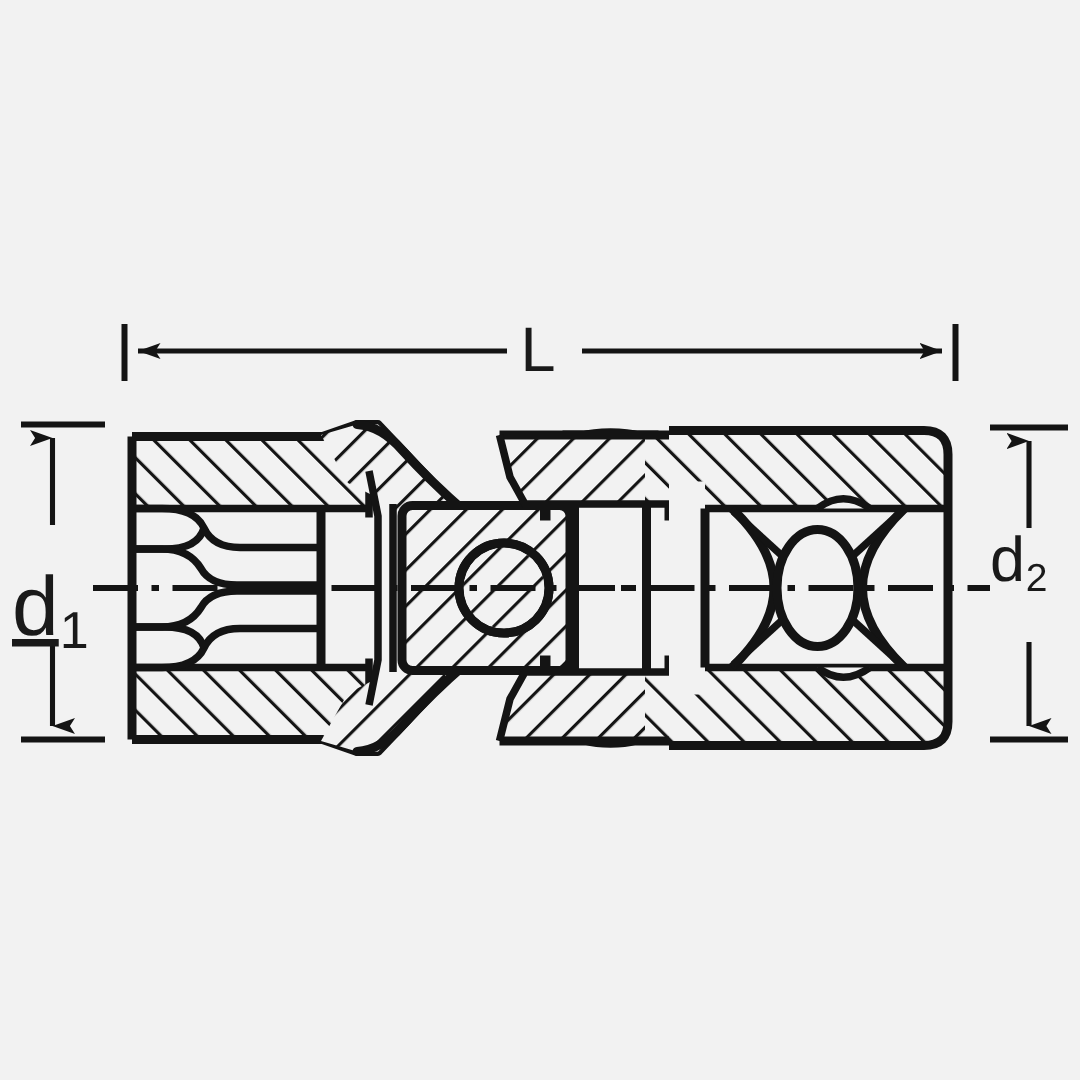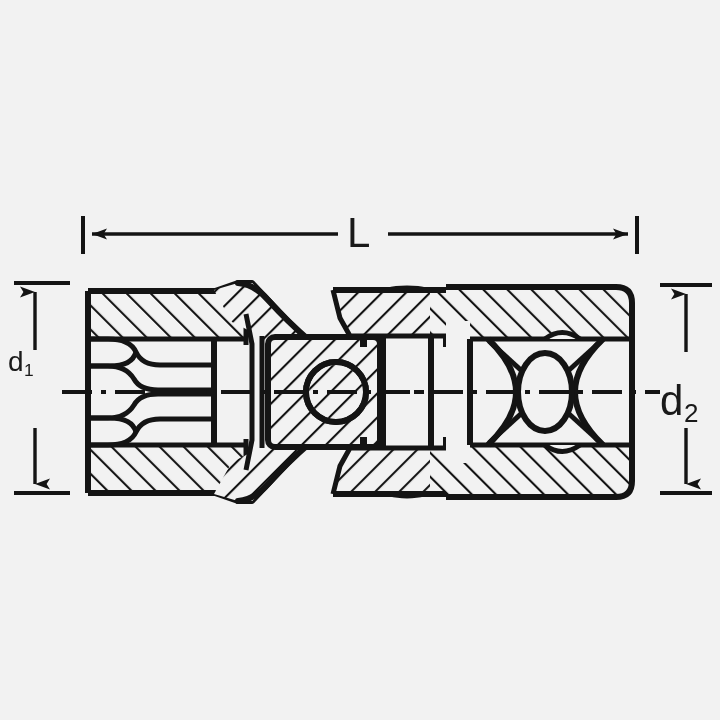--- a/index.html
+++ b/index.html
@@ -40,26 +40,27 @@
     top: 0.26em;
     left: 0.02em;
   }
   #label-L {
     left: 347px;
     top: 212px;
     font-size: 42px;
   }
   #label-d1 {
     left: 8px;
-    top: 348px;
-    font-size: 28px;
+    top: 376px;
+    font-size: 56px;
+    text-decoration: underline;
   }
   #label-d2 {
     left: 660px;
-    top: 380px;
+    top: 352px;
     font-size: 42px;
   }
 </style>
 </head>
 <body>
 
 <div id="stage">
 
   <svg id="drawing" viewBox="0 0 720 720" xmlns="http://www.w3.org/2000/svg">
 

